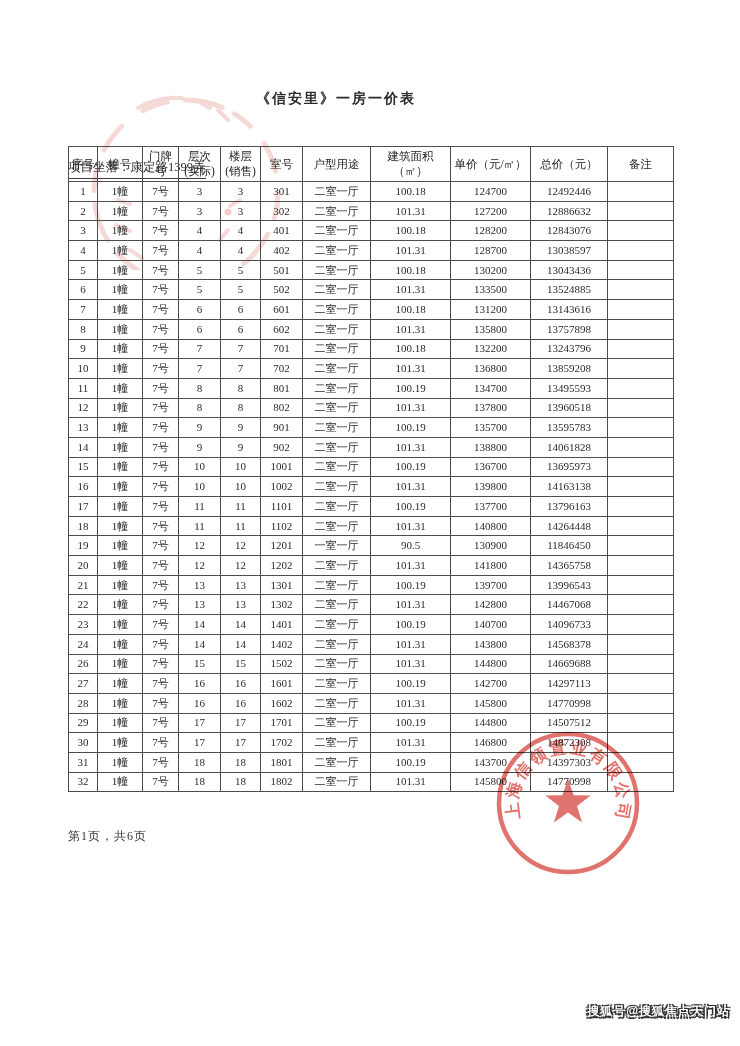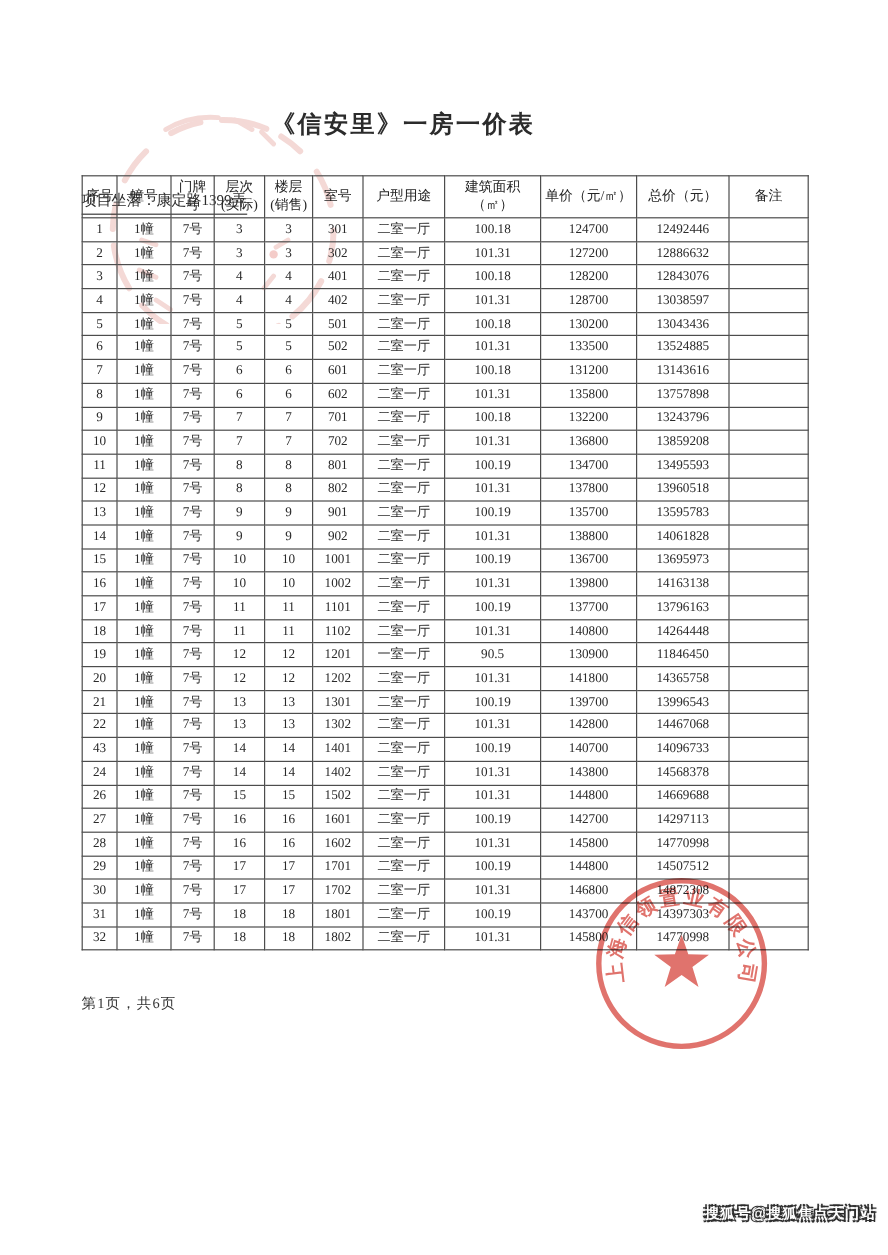--- a/index.html
+++ b/index.html
@@ -7,21 +7,21 @@
     width:740px; height:1046px;
     background:#ffffff;
     position:relative;
     overflow:hidden;
     font-family:"Liberation Serif", serif;
     color:#262626;
   }
   .doc-title {
     position:absolute; top:90px; left:0; width:672px;
     text-align:center;
-    font-size:20px; font-weight:bold; letter-spacing:2px;
+    font-size:14px; font-weight:bold; letter-spacing:2px;
     color:#2b2b2b;
   }
   .project-location {
     position:absolute; top:123px; left:68px;
     font-size:12.5px; color:#2b2b2b;
     border-bottom:1px solid #3c3c3c;
     padding-bottom:2px;
     margin-top:36px;
   }
   table.price-table {
@@ -408,21 +408,21 @@
         <td>13</td>
         <td>13</td>
         <td>1302</td>
         <td>二室一厅</td>
         <td>101.31</td>
         <td>142800</td>
         <td>14467068</td>
         <td></td>
       </tr>
       <tr>
-        <td>43</td>
+        <td>23</td>
         <td>1幢</td>
         <td>7号</td>
         <td>14</td>
         <td>14</td>
         <td>1401</td>
         <td>二室一厅</td>
         <td>100.19</td>
         <td>140700</td>
         <td>14096733</td>
         <td></td>

